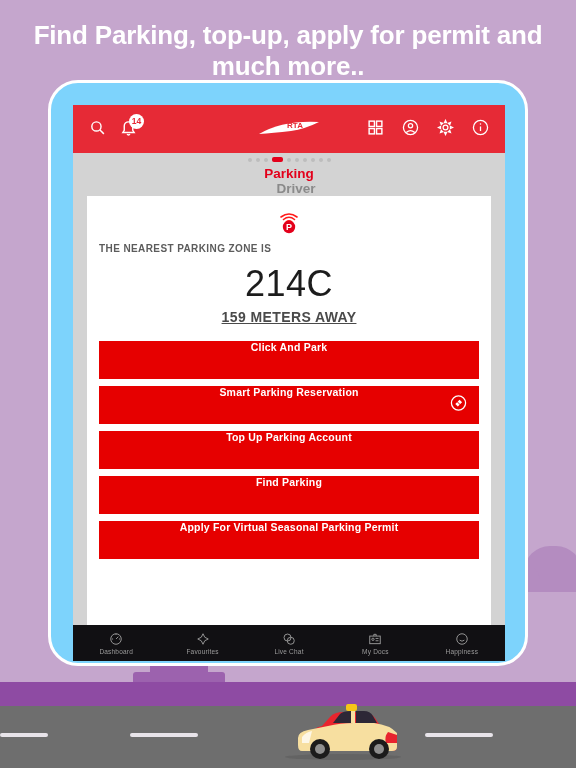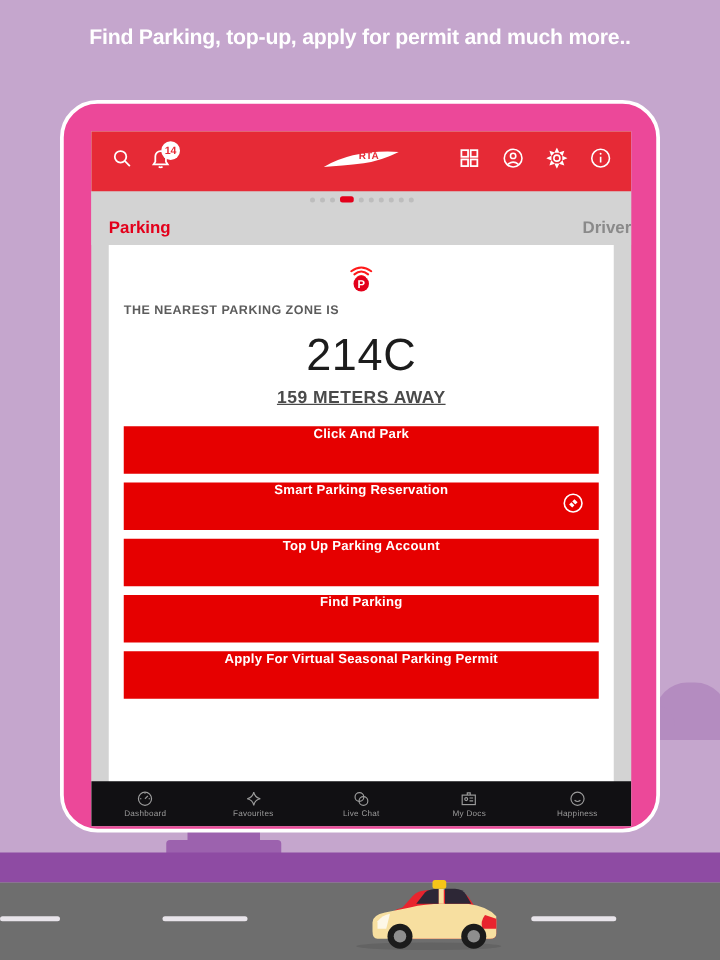--- a/index.html
+++ b/index.html
@@ -33,28 +33,28 @@
     position:absolute; left:0; top:706px; width:576px; height:62px; background:#6e6e6e;
   }
   .road-dash{
     position:absolute; top:27px; height:4px; background:#e8e4ea; border-radius:2px;
   }
 
   
   .headline {
     position:absolute; left:0; top:20px; width:576px;
     text-align:center; color:#ffffff;
-    font-size:17px; font-weight:bold; letter-spacing:-0.2px;
+    font-size:26px; font-weight:bold; letter-spacing:-0.2px;
   }
 
   
   .tablet {
     position:absolute; left:48px; top:80px; width:480px; height:586px;
     border:3px solid #ffffff; border-radius:30px;
-    background:#ec4899;
+    background:#7dd3fc;
   }
   .screen {
     position:absolute; left:22px; top:22px; width:432px; height:556px;
     background:#d3d3d3; overflow:hidden;
   }
 
   
   .navbar {
     position:relative; height:48px; background:#e62a36;
     display:flex; align-items:center; padding:0 16px;
@@ -75,21 +75,21 @@
   .pager {
     height:13px; background:#d3d3d3;
     display:flex; align-items:center; justify-content:center; gap:4px;
   }
   .dot { width:4px; height:4px; border-radius:50%; background:#bdbdbd; }
   .dot.active { width:11px; height:5px; border-radius:2px; background:#e3001b; }
 
   
   .tabs {
     height:30px; background:#d3d3d3; display:flex; align-items:center;
-    padding:0 14px; justify-content:space-between;
+    padding:0 14px; justify-content:space-between;flex-direction:column;
   }
   .tab { font-size:13.5px; font-weight:bold; color:#8a8a8a; }
   .tab.active { color:#e3001b; }
   .tab.clipped { margin-right:-14px; }
 
   
   .card {
     margin:0 14px; background:#ffffff; height:436px;
     padding:14px 12px 0 12px; overflow:hidden;
   }

